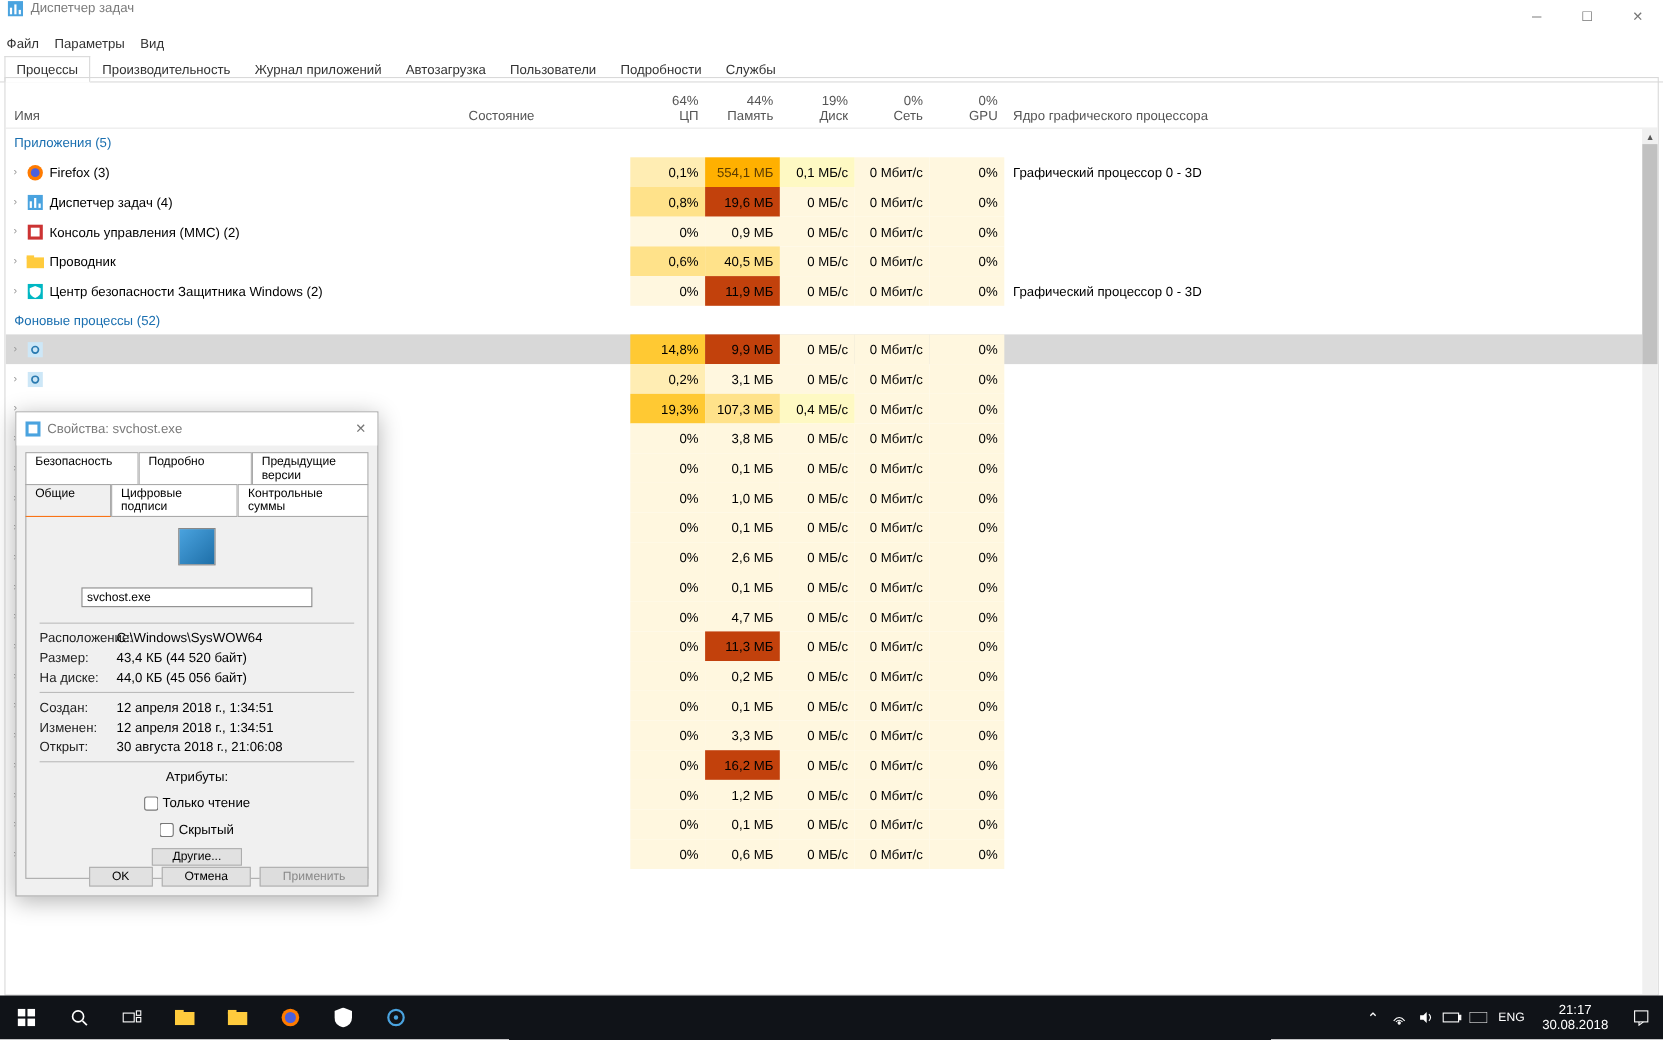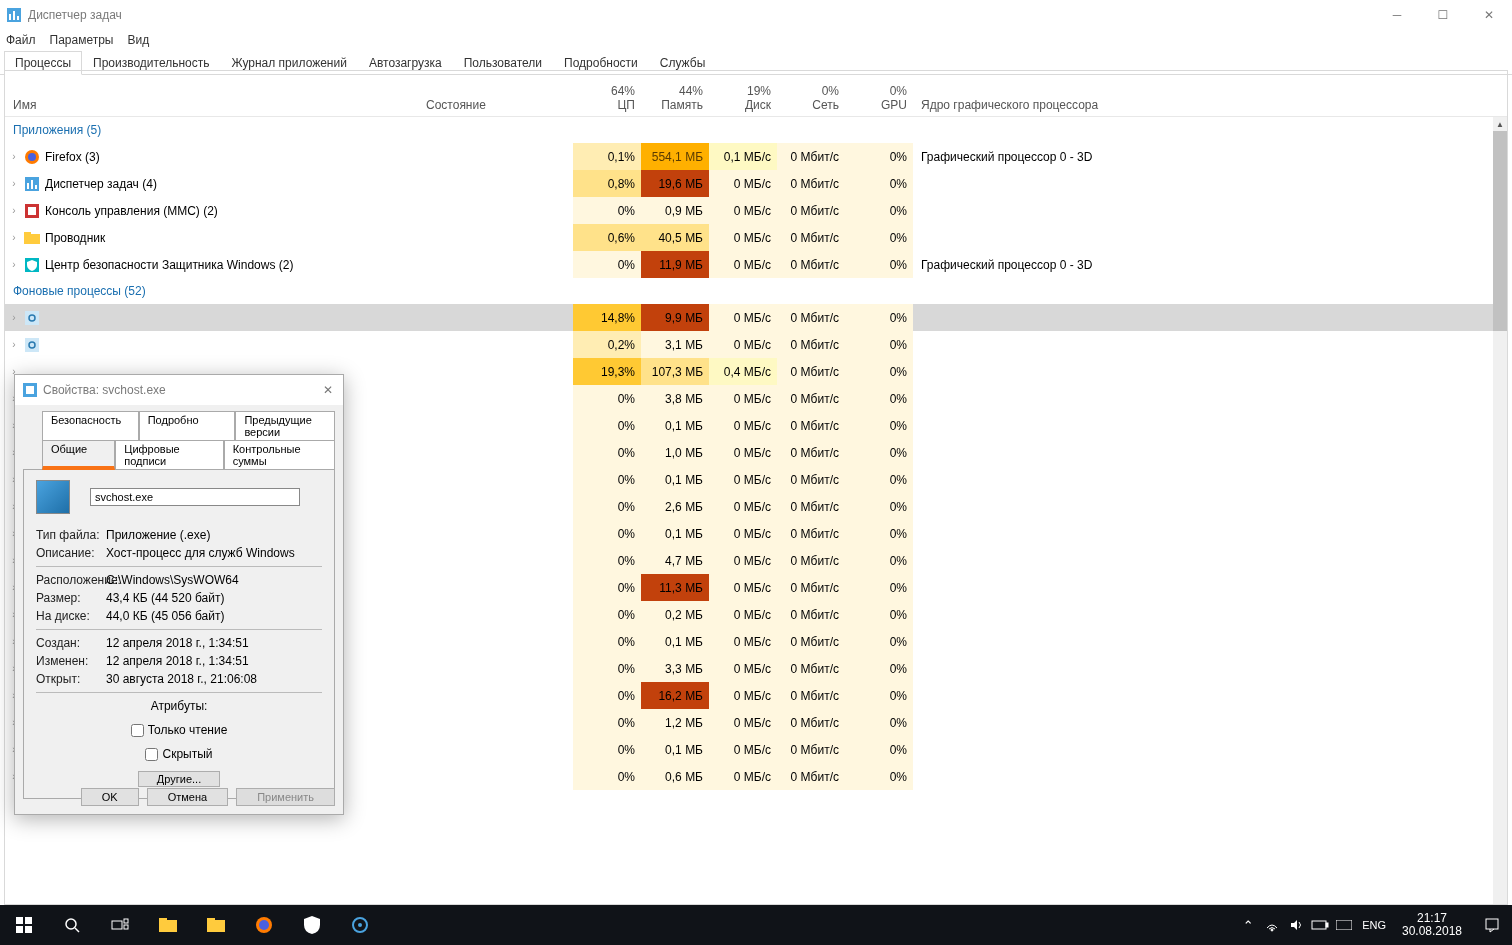--- a/index.html
+++ b/index.html
@@ -1,17 +1,17 @@
 <!DOCTYPE html>
 <html><head>
 <meta charset="utf-8">
 <style>
 * { margin:0; padding:0; box-sizing:border-box; font-family:"Segoe UI",Tahoma,sans-serif; font-size:12px; }
 body { width:1512px; height:945px; background:#fff; overflow:hidden; position:relative; }
-.titlebar{height:30px;display:flex;align-items:center;padding-left:6px;color:#7a7a7a;}
+.titlebar{height:30px;display:flex;align-items:flex-start;padding-left:6px;color:#7a7a7a;}
 .titlebar .icon{width:16px;height:16px;margin-right:6px;display:flex;align-items:center;justify-content:center;}
 .winbtns{position:absolute;right:0;top:0;display:flex;}
 .winbtn{width:46px;height:30px;display:flex;align-items:center;justify-content:center;color:#777;}
 .menubar{height:20px;display:flex;align-items:center;padding-left:6px;gap:14px;color:#333;}
 .tabs{display:flex;border-bottom:1px solid #d9d9d9;padding-left:4px;}
 .tab{padding:4px 10px;border:1px solid transparent;position:relative;top:1px;color:#333;}
 .tab.active{background:#fff;border:1px solid #d9d9d9;border-bottom:1px solid #fff;}
 .content{position:absolute;left:4px;right:4px;top:70px;bottom:40px;border:1px solid #d9d9d9;overflow:hidden;}
 .thead{display:flex;height:46px;border-bottom:1px solid #e8e8e8;align-items:flex-end;}
 .col-name{width:413px;padding:4px 8px;color:#555;}
@@ -45,26 +45,26 @@
 .scrollbar .thumb{width:14px;background:#c1c1c1;}
 .scrollup,.scrolldown{width:14px;height:14px;background:#f0f0f0;display:flex;align-items:center;justify-content:center;color:#555;font-size:8px;}
 .footer{position:absolute;left:4px;right:4px;bottom:4px;height:34px;display:flex;align-items:center;justify-content:space-between;}
 .footer .endtask{padding:4px 14px;border:1px solid #adadad;background:#e1e1e1;}
 .chev{width:20px;height:20px;border:1px solid #adadad;border-radius:50%;display:flex;align-items:center;justify-content:center;margin-left:4px;color:#555;}
 
 
 .dialog{position:absolute;left:14px;top:374px;width:330px;height:441px;background:#f0f0f0;border:1px solid #aaa;box-shadow:0 4px 20px rgba(0,0,0,.3);} 
 .dlg-title{height:30px;display:flex;align-items:center;padding-left:8px;background:#fff;color:#7a7a7a;}
 .dlg-close{position:absolute;right:6px;top:6px;width:18px;height:18px;color:#777;display:flex;align-items:center;justify-content:center;}
-.dlg-tabs{display:flex;flex-wrap:wrap;padding:6px 8px 0 8px;margin-left:19px;}
+.dlg-tabs{display:flex;flex-wrap:wrap;padding:6px 8px 0 8px;}
 .dlg-tab{padding:2px 8px;border:1px solid #aaa;background:#fff;margin-bottom:-1px;font-size:11px;}
 .dlg-tab.row2{border-top:1px solid #aaa;}
-.dlg-tab.active{background:#f0f0f0;border-bottom:4px solid #f97316;}
+.dlg-tab.active{background:#f0f0f0;border-bottom:1px solid #f97316;}
 .dlg-body{border:1px solid #aaa;margin:0 8px;padding:10px 12px;background:#f0f0f0;height:330px;font-size:11px;}
-.dlg-body .lineicon{display:flex;align-items:center;gap:20px;margin-bottom:14px;}
+.dlg-body .lineicon{display:flex;align-items:center;gap:20px;margin-bottom:14px;flex-direction:column;}
 .dlg-body .lineicon .bigicon{width:34px;height:34px;border:1px solid #888;background:linear-gradient(135deg,#4aa3df,#1e6fa8);}
 .dlg-body input[type=text]{width:210px;padding:2px 4px;border:1px solid #888;background:#fff;font-size:11px;}
 .dlg-body .kv{display:flex;margin:4px 0;}
 .dlg-body .kv .k{width:70px;color:#222;}
 .dlg-body hr{border:none;border-top:1px solid #bbb;margin:6px 0;}
 .dlg-body label{display:flex;align-items:center;gap:4px;}
 .dlg-footer{position:absolute;bottom:8px;right:8px;display:flex;gap:8px;}
 .dlg-btn{padding:2px 20px;border:1px solid #adadad;background:#e1e1e1;font-size:11px;}
 .dlg-btn:last-child{background:#ddd;color:#888;}
 .attr-row{display:flex;align-items:center;gap:10px;margin-top:6px;flex-direction:column;}
@@ -489,30 +489,20 @@
     <div class="dlg-tab" style="width:34%">Предыдущие версии</div>
     <div class="dlg-tab row2 active" style="width:25%">Общие</div>
     <div class="dlg-tab row2" style="width:37%">Цифровые подписи</div>
     <div class="dlg-tab row2" style="width:38%">Контрольные суммы</div>
   </div>
   <div class="dlg-body">
     <div class="lineicon">
       <div class="bigicon"></div>
       <input type="text" value="svchost.exe" style="">
     </div>
-    <div id="kv1">
-        <div class="kv">
-          <div class="k">Тип файла:</div>
-          <div>Приложение (.exe)</div>
-        </div>
-        <div class="kv">
-          <div class="k">Описание:</div>
-          <div>Хост-процесс для служб Windows</div>
-        </div>
-      </div>
     <hr>
     <div id="kv2">
         <div class="kv">
           <div class="k">Расположение:</div>
           <div>C:\Windows\SysWOW64</div>
         </div>
         <div class="kv">
           <div class="k">Размер:</div>
           <div>43,4 КБ (44 520 байт)</div>
         </div>

